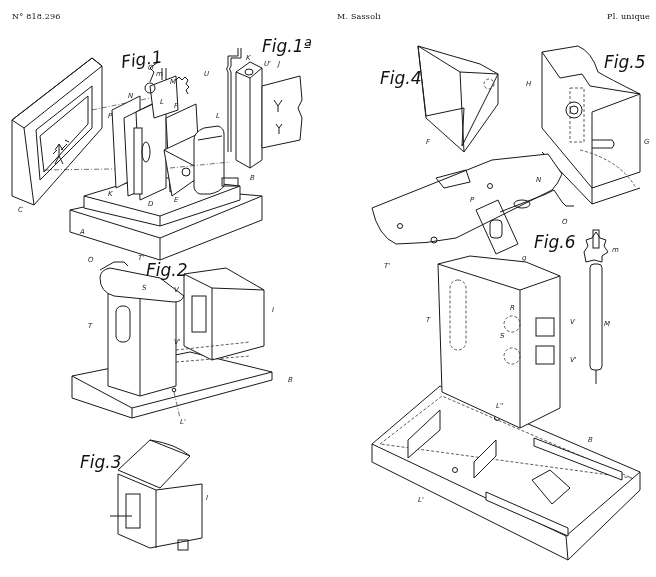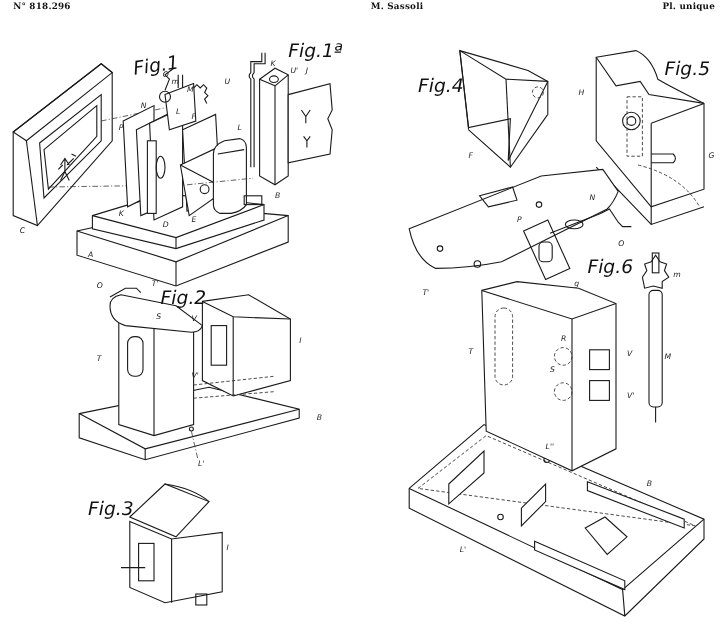--- a/index.html
+++ b/index.html
@@ -1,17 +1,17 @@
 <!DOCTYPE html>
 <html><head>
   <meta charset="utf-8">
   <style>
     html, body { margin: 0; padding: 0; background: #ffffff; }
     body { width: 656px; height: 577px; position: relative; overflow: hidden; font-family: "DejaVu Serif", serif; color: #111; }
-    .hdr { position: absolute; top: 0; font-size: 8px; font-weight: bold; font-family: "DejaVu Serif", serif; letter-spacing: 0.2px; }
+    .hdr { position: absolute; top: 12px; font-size: 8px; font-weight: normal; font-family: "DejaVu Serif", serif; letter-spacing: 0.2px; }
     #hdr-left { left: 12px; }
     #hdr-center { left: 305px; margin-left: 32px; }
     #hdr-right { right: 6px; margin-left: 24px; }
     svg.sheet { position: absolute; left: 0; top: 0; }
     .ln { stroke: #1a1a1a; stroke-width: 1; fill: none; }
     .dash { stroke: #333; stroke-width: 0.8; fill: none; stroke-dasharray: 3 2; }
     .dashdot { stroke: #333; stroke-width: 0.7; fill: none; stroke-dasharray: 5 2 1 2; }
     .fill-w { fill: #ffffff; stroke: #1a1a1a; stroke-width: 1; }
     .figlbl { font-family: "DejaVu Sans", sans-serif; font-style: italic; font-size: 17px; fill: #111; }
     .reflbl { font-family: "DejaVu Sans", sans-serif; font-style: italic; font-size: 7px; fill: #222; }

